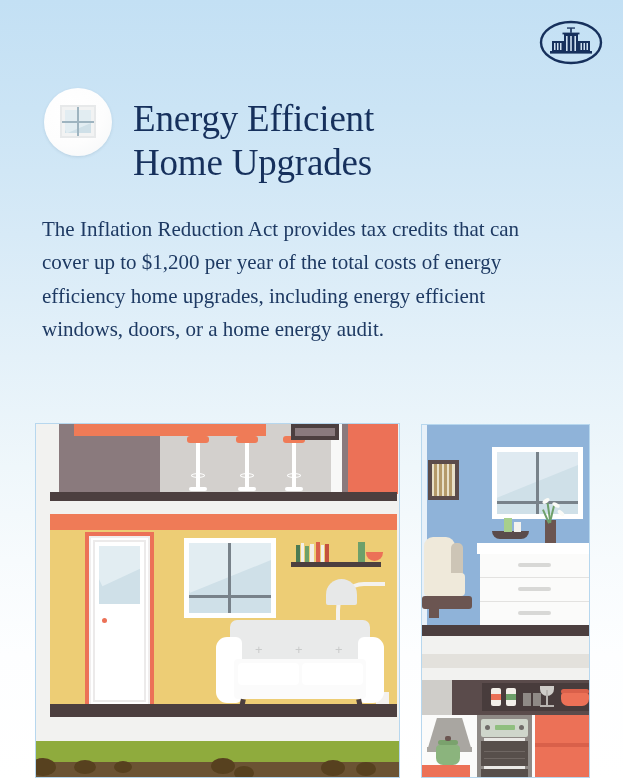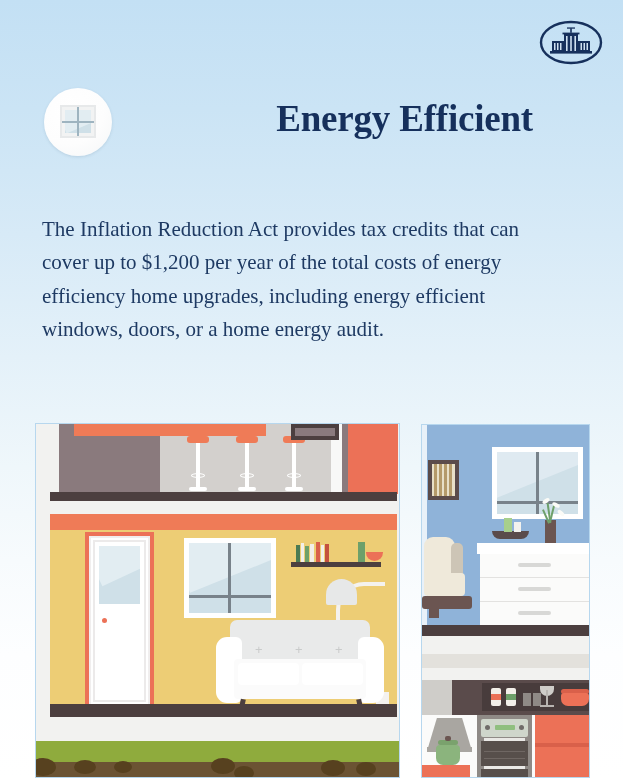--- a/index.html
+++ b/index.html
@@ -40,22 +40,22 @@
   .badge-glass:after{
     content:"";position:absolute;left:-6px;top:-14px;width:44px;height:30px;
     background:#e2edf2;transform:rotate(-23deg);
   }
   .badge-mull-v{position:absolute;left:calc(50% - 1px);top:0;bottom:0;width:2px;background:#9eb4c0;}
   .badge-mull-h{position:absolute;top:calc(50% - 1px);left:0;right:0;height:2px;background:#9eb4c0;}
 
   
   .title{
     position:absolute;left:133px;top:72px;width:400px;
-    font-size:37px;line-height:44px;font-weight:bold;
-    color:#16305c;letter-spacing:-0.2px;text-align:right;
+    font-size:37px;line-height:44px;font-weight:normal;
+    color:#16305c;letter-spacing:-0.2px;
   }
   .title .l2{display:block;}
   .body-copy{
     position:absolute;left:42px;top:192px;width:500px;
     font-size:21px;line-height:33.4px;color:#1e3a63;
   }
 
   
   .panel{position:absolute;overflow:hidden;border:1px solid #b7d7ee;box-sizing:border-box;background:#f2f2f0;}
   #panel-left{left:35px;top:423px;width:365px;height:355px;}
@@ -215,20 +215,21 @@
   <div class="badge">
     <div class="badge-win">
       <div class="badge-glass"></div>
       <div class="badge-mull-v"></div>
       <div class="badge-mull-h"></div>
     </div>
   </div>
 
   <h1 class="title">
     <span class="l1">Energy Efficient</span>
+    <span class="l2">Home Upgrades</span>
   </h1>
 
   <p class="body-copy">The Inflation Reduction Act provides tax credits that can cover up to $1,200 per year of the total costs of energy efficiency home upgrades, including energy efficient windows, doors, or a home energy audit.</p>
 
   <div class="panel" id="panel-left">
 
     <div class="abs lp-upper-wallL"></div>
     <div class="abs lp-upper-bg"></div>
     <div class="abs lp-kitchen-grey"></div>
     <div class="abs lp-counter"></div>

